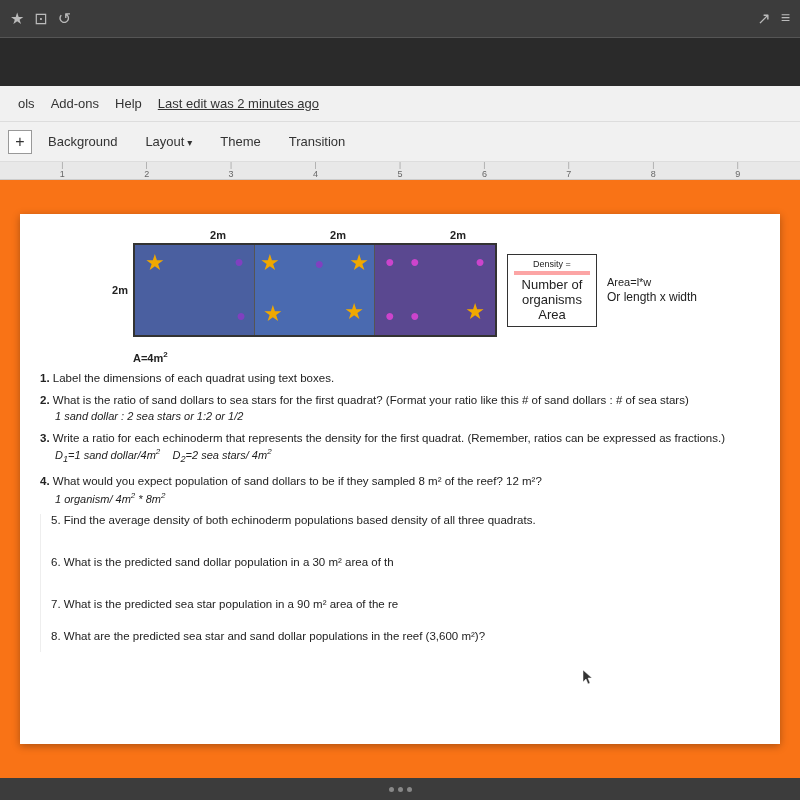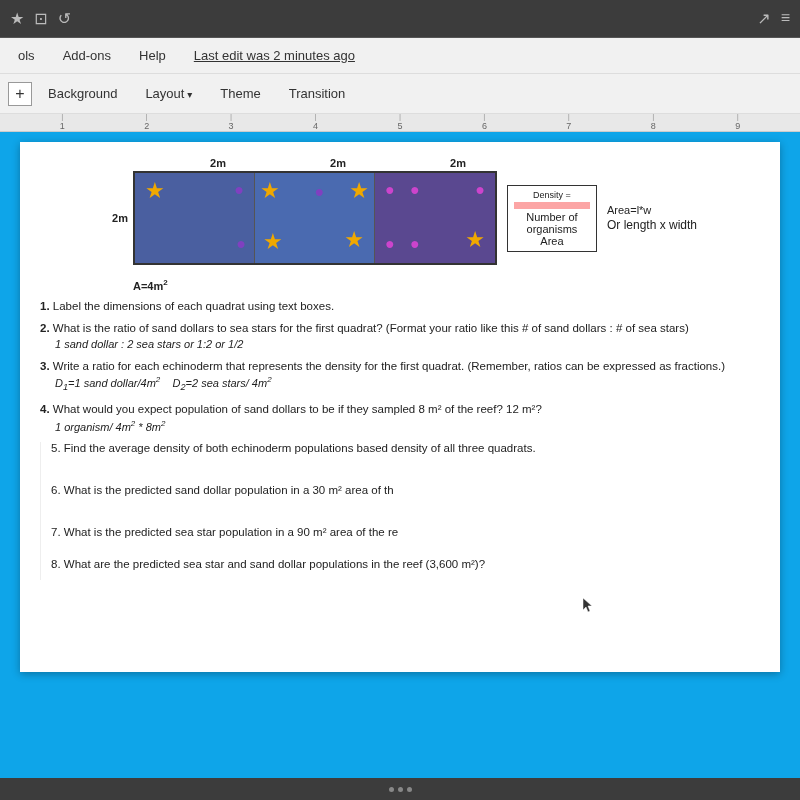--- a/index.html
+++ b/index.html
@@ -43,22 +43,23 @@
       color: #bbb;
       font-size: 16px;
     }
     
     .menu-bar {
       background: #f1f1f1;
       height: 36px;
       display: flex;
       align-items: center;
       padding: 0 10px;
-      gap: 12px;
+      gap: 0;
       border-bottom: 1px solid #ddd;
+      margin-top: 48px;
     }
     .menu-item {
       padding: 4px 8px;
       font-size: 13px;
       color: #333;
       cursor: pointer;
     }
     .menu-item.underline { text-decoration: underline; }
     
     .toolbar {
@@ -116,24 +117,24 @@
     }
     .ruler-mark::before {
       content: '|';
       font-size: 8px;
       color: #999;
       display: block;
     }
     
     .content-area {
       flex: 1;
-      background: #0ea5e9;
+      background: #f97316;
       display: flex;
       justify-content: center;
-      align-items: flex-start;
+      align-items: center;
       padding: 10px;
       overflow: hidden;
     }
     .slide {
       background: white;
       width: 760px;
       min-height: 530px;
       padding: 15px 20px;
       box-shadow: 0 2px 8px rgba(0,0,0,0.3);
       font-size: 12px;
@@ -267,21 +268,21 @@
                 <span style="position:absolute; top:8px; left:35px; font-size:16px; color:#cc44cc;">●</span>
                 <span style="position:absolute; top:8px; right:10px; font-size:16px; color:#cc44cc;">●</span>
                 <span style="position:absolute; bottom:10px; left:10px; font-size:16px; color:#cc44cc;">●</span>
                 <span style="position:absolute; bottom:10px; left:35px; font-size:16px; color:#cc44cc;">●</span>
                 <span style="position:absolute; bottom:10px; right:10px; font-size:22px; color:#f0a800;">★</span>
               </div>
             </div>
 
             <div style="margin-left:10px; border:1px solid #333; padding:4px 6px; font-size:9px; text-align:center; width:90px;">
               <div>Density =</div>
-              <div style="border-top:7px solid #fca5a5; margin-top:2px; padding-top:2px; font-size:11px;">Number of organisms<br>Area</div>
+              <div style="border-top:4px solid #fca5a5; margin-top:2px; padding-top:2px; font-size:13px;">Number of organisms<br>Area</div>
             </div>
 
             <div style="margin-left:10px; font-size:11px;">
               <div>Area=l*w</div>
               <div style="font-size:12px; margin-top:2px;">Or length x width</div>
             </div>
           </div>
 
           <div style="font-size:11px; font-weight:bold; margin-top:13px; padding-left:30px;">A=4m<sup>2</sup></div>
         </div>

